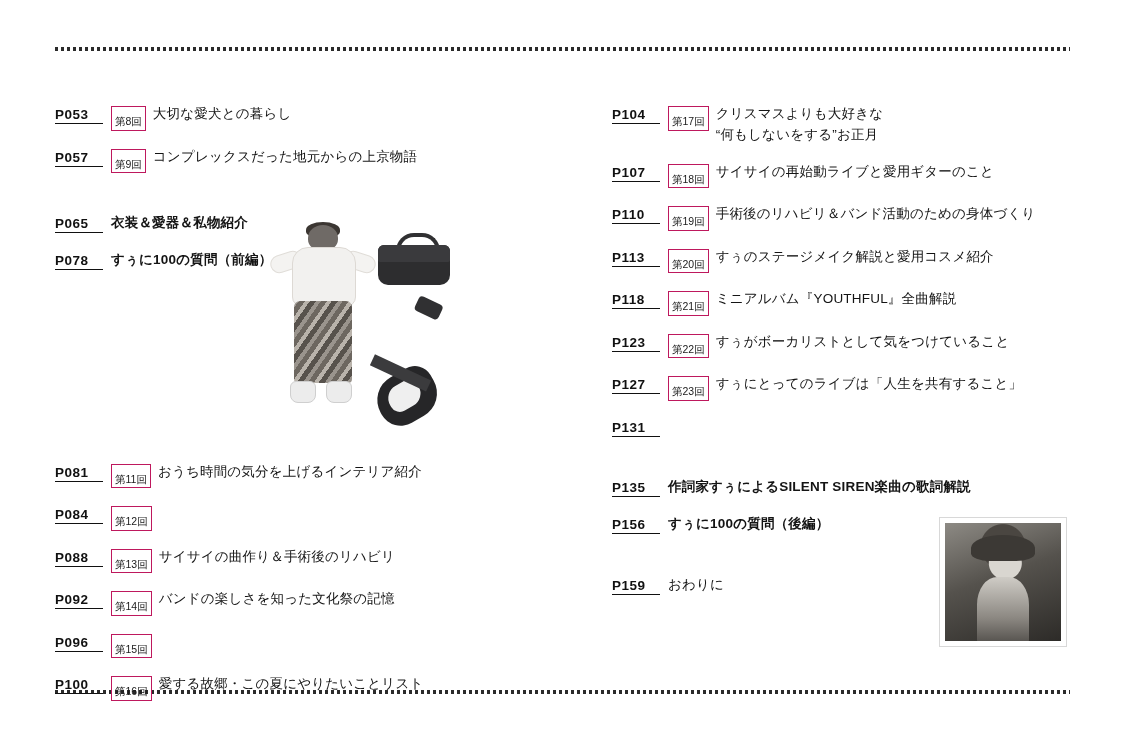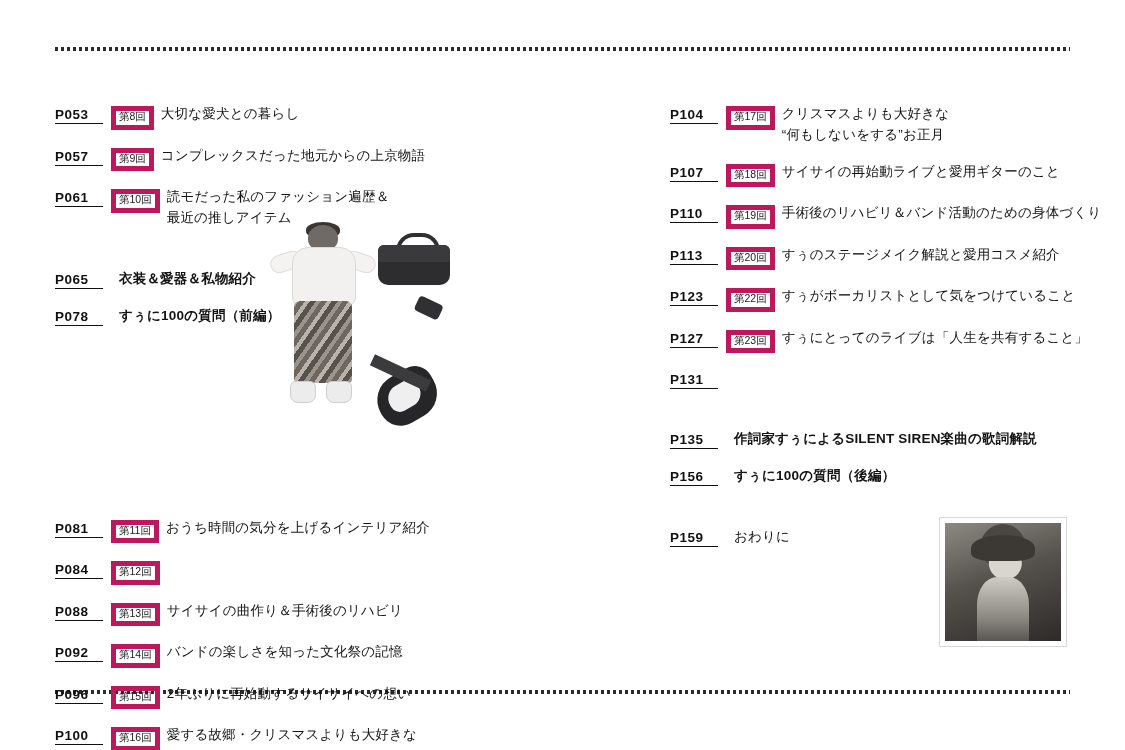--- a/index.html
+++ b/index.html
@@ -42,21 +42,21 @@
     left: 0;
     top: 105px;
     width: 1125px;
   }
 
   .col {
     position: absolute;
     top: 0;
   }
   .col-left { left: 55px; width: 520px; }
-  .col-right { left: 670px; width: 440px; }
+  .col-right { left: 612px; width: 440px; }
 
   .entry {
     display: flex;
     align-items: flex-start;
     margin-bottom: 17px;
     line-height: 1.0;
   }
 
   .pnum {
     font-size: 13.5px;
@@ -67,24 +67,24 @@
     flex: 0 0 48px;
     padding-top: 3px;
     border-bottom: 1px solid #111;
     margin-right: 8px;
     height: 15px;
     box-sizing: content-box;
   }
 
   .kai {
     flex: 0 0 auto;
-    border: 5px solid #be185d;
+    border: 1px solid #be185d;
     font-size: 10.5px;
     line-height: 1;
-    padding: 0 3px 3px 3px;
+    padding: 9px 3px 3px 3px;
     margin-right: 7px;
     margin-top: 1px;
     white-space: nowrap;
     letter-spacing: 0px;
   }
   .kai.empty {
     border: none;
     padding: 0;
     margin: 0;
     width: 0;
@@ -96,21 +96,21 @@
     letter-spacing: 0.2px;
     color: #141414;
     white-space: pre-line;
     margin-top: -1px;
   }
   .title.bold {
     font-weight: bold;
   }
 
   .entry.nolabel .title {
-    margin-left: 8px;
+    margin-left: 0;
   }
 
   .spacer-lg { height: 175px; }
   .spacer-md { height: 24px; }
 
   
   .collage {
     position: absolute;
     left: 270px;
     top: 225px;
@@ -298,26 +298,20 @@
         <span class="kai">第8回</span>
         <span class="title">大切な愛犬との暮らし</span>
       </div>
 
       <div class="entry">
         <span class="pnum">P057</span>
         <span class="kai">第9回</span>
         <span class="title">コンプレックスだった地元からの上京物語</span>
       </div>
 
-      <div class="entry">
-        <span class="pnum">P061</span>
-        <span class="kai">第10回</span>
-        <span class="title">読モだった私のファッション遍歴＆
-最近の推しアイテム</span>
-      </div>
 
       <div class="spacer-md"></div>
 
       <div class="entry nolabel">
         <span class="pnum">P065</span>
         <span class="kai empty"></span>
         <span class="title bold">衣装＆愛器＆私物紹介</span>
       </div>
 
       <div class="entry nolabel">
@@ -347,27 +341,26 @@
 
       <div class="entry">
         <span class="pnum">P092</span>
         <span class="kai">第14回</span>
         <span class="title">バンドの楽しさを知った文化祭の記憶</span>
       </div>
 
       <div class="entry">
         <span class="pnum">P096</span>
         <span class="kai">第15回</span>
-        <span class="title">2年ぶりに再始動するサイサイへの想い</span>
       </div>
 
       <div class="entry">
         <span class="pnum">P100</span>
         <span class="kai">第16回</span>
-        <span class="title">愛する故郷・クリスマスよりも大好きな</span>
+        <span class="title">愛する故郷・この夏にやりたいことリスト</span>
       </div>
 
     </div>
 
     <div class="col col-right">
 
       <div class="entry">
         <span class="pnum">P104</span>
         <span class="kai">第17回</span>
         <span class="title">クリスマスよりも大好きな
@@ -385,20 +378,25 @@
         <span class="kai">第19回</span>
         <span class="title">手術後のリハビリ＆バンド活動のための身体づくり</span>
       </div>
 
       <div class="entry">
         <span class="pnum">P113</span>
         <span class="kai">第20回</span>
         <span class="title">すぅのステージメイク解説と愛用コスメ紹介</span>
       </div>
 
+      <div class="entry">
+        <span class="pnum">P118</span>
+        <span class="kai">第21回</span>
+        <span class="title">ミニアルバム『YOUTHFUL』全曲解説</span>
+      </div>
 
       <div class="entry">
         <span class="pnum">P123</span>
         <span class="kai">第22回</span>
         <span class="title">すぅがボーカリストとして気をつけていること</span>
       </div>
 
       <div class="entry">
         <span class="pnum">P127</span>
         <span class="kai">第23回</span>

